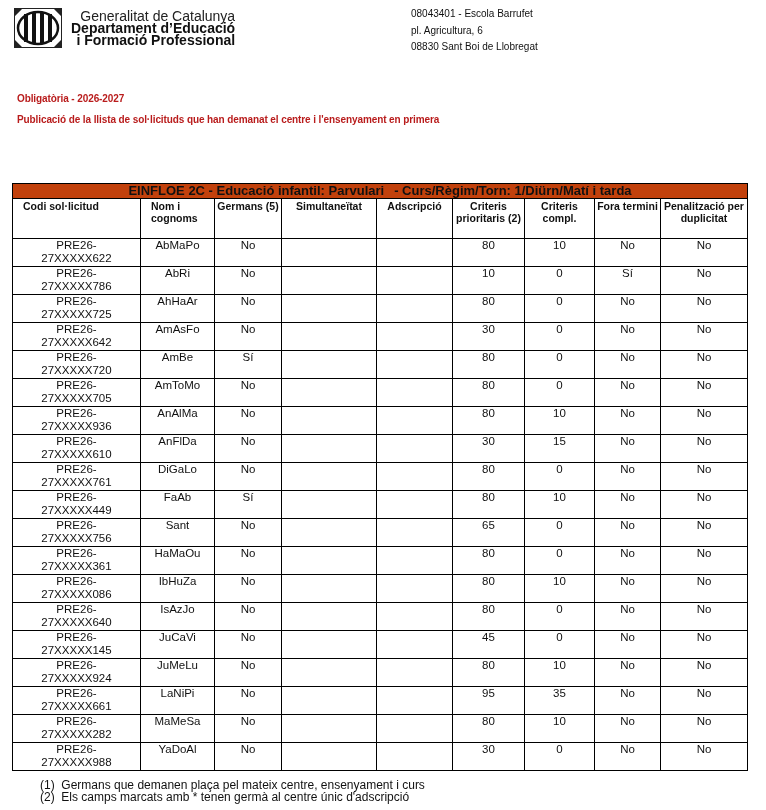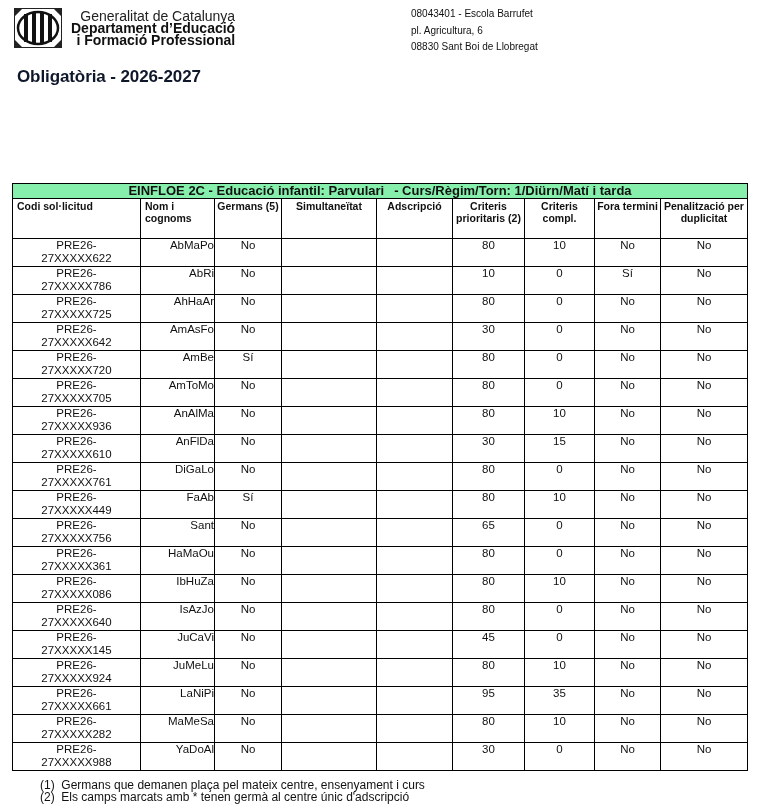--- a/index.html
+++ b/index.html
@@ -6,31 +6,31 @@
   body { width:766px; height:810px; position:relative; overflow:hidden;
          font-family:"Liberation Sans", sans-serif; color:#111; }
 
   .logo { position:absolute; left:14px; top:8px; width:48px; height:40px; }
   .org { position:absolute; left:71px; top:10px; line-height:12px;text-align:right; }
   .org .l1 { font-size:14px; color:#222; }
   .org .l2, .org .l3 { font-size:14px; font-weight:bold; color:#111; }
 
   .school { position:absolute; left:411px; top:6px; font-size:10px; line-height:16.5px; color:#111; }
 
-  .title { position:absolute; left:17px; top:66px; font-size:17px; font-weight:bold; line-height:21px; color:#0f172a; letter-spacing:-0.1px; }
+  .title { position:absolute; left:17px; top:88px; font-size:10px; font-weight:bold; line-height:21px; color:#b91c1c; letter-spacing:-0.1px; }
 
   table.list { position:absolute; left:12px; top:183px; border-collapse:collapse; table-layout:fixed; }
   table.list td, table.list th { border:1.5px solid #000; padding:0; vertical-align:top; }
-  table.list th.caption { background:#86efac; font-size:13px; font-weight:bold; height:14px; line-height:14px; text-align:center; border-bottom:1.5px solid #000; }
+  table.list th.caption { background:#c2410c; font-size:13px; font-weight:bold; height:14px; line-height:14px; text-align:center; border-bottom:1.5px solid #000; }
   table.list th.caption span.gap { display:inline-block; width:10px; }
   table.list tr.head th { height:38px; font-size:10.5px; font-weight:bold; line-height:12px; text-align:center; padding-top:1px; }
-  table.list tr.head th.left { text-align:left; padding-left:4px; }
+  table.list tr.head th.left { text-align:left; padding-left:10px; }
   table.list tr.row td { height:27px; font-size:11.5px; line-height:13px; }
   td.code { text-align:center; padding-top:1px; }
-  td.name { text-align:right; padding-left:5px; padding-top:1px;margin-top:45px; }
+  td.name { text-align:center; padding-left:5px; padding-top:1px;margin-top:45px; }
   td.c { text-align:center; padding-top:1px; }
 
   .notes { position:absolute; left:40px; top:780px; font-size:12px; line-height:11.5px; color:#111; }
   .notes .num { display:inline-block; width:18px; }
 </style>
 </head>
 <body>
 
 <div class="logo">
   <svg width="48" height="40" viewBox="0 0 48 40">
@@ -51,20 +51,21 @@
 </div>
 
 <div class="school">
   <div>08043401 - Escola Barrufet</div>
   <div>pl. Agricultura, 6</div>
   <div>08830 Sant Boi de Llobregat</div>
 </div>
 
 <div class="title">
   <div>Obligatòria - 2026-2027</div>
+  <div>Publicació de la llista de sol·licituds que han demanat el centre i l'ensenyament en primera</div>
 </div>
 
 <table class="list">
   <colgroup>
     <col style="width:128px">
       <col style="width:74px">
       <col style="width:67px">
       <col style="width:95px">
       <col style="width:76px">
     <col style="width:72px">

